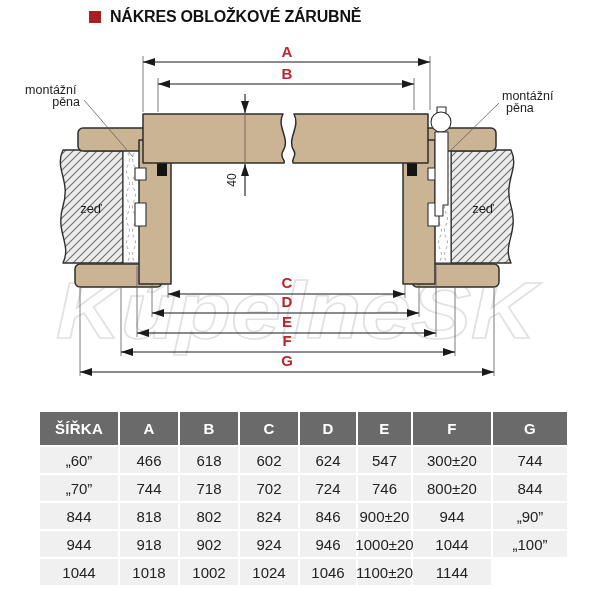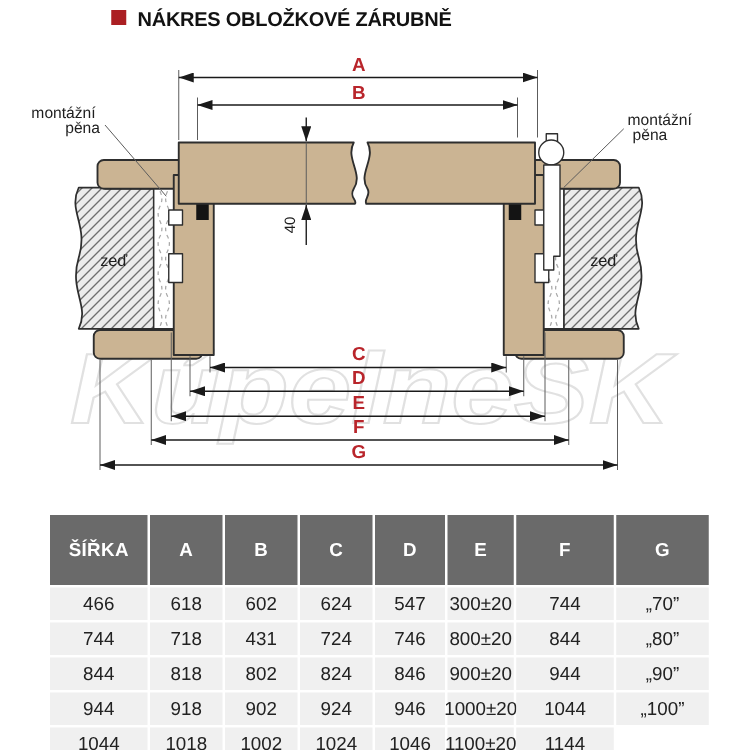--- a/index.html
+++ b/index.html
@@ -1,20 +1,20 @@
 <!DOCTYPE html>
 <html style="--title_red: #ab1f23; --frame_tan: #cbb493; --outline: #2e2e2e; --dim_red: #b9252b; --hatch_bg: #ececec; --hatch_line: #6f6f6f; --table_header_bg: #6a6a6a; --table_row_bg: #f0f0f0;"><head>
 <meta charset="utf-8">
 <style>
   html,body{margin:0;padding:0;background:#fff;width:600px;height:600px;overflow:hidden;
             font-family:"Liberation Sans", sans-serif;}
   .stage{position:relative;width:600px;height:600px;background:#fff;}
 
   
-  .title-row{position:absolute;top:8px;left:89px;display:flex;align-items:flex-start;gap:9px;}
+  .title-row{position:absolute;top:8px;left:89px;display:flex;align-items:center;gap:9px;}
   .title-sq{width:12px;height:12px;background:var(--title_red);display:inline-block;}
   .title-text{font-weight:bold;font-size:16px;color:#121212;letter-spacing:-0.2px;white-space:nowrap;}
 
   
   .diagram{position:absolute;top:0;left:0;}
   .tan{fill:var(--frame_tan);stroke:var(--outline);stroke-width:1.5;stroke-linejoin:round;}
   .wall{fill:url(#hatch);stroke:var(--outline);stroke-width:1.4;stroke-linejoin:round;}
   .white-part{fill:#fff;stroke:var(--outline);stroke-width:1.1;stroke-linejoin:round;}
   .seal{fill:#141414;}
   .squig{fill:none;stroke:#a8a8a8;stroke-width:1;stroke-dasharray:3 3;}
@@ -26,21 +26,21 @@
   .wall-lbl{fill:#1e1e1e;font-size:13px;text-anchor:middle;}
   .wm{fill:none;stroke:#dcdcdc;stroke-width:1.6;font-size:80px;font-style:italic;font-weight:bold;
       text-anchor:middle;opacity:.85;}
   .hatch-bg{fill:var(--hatch_bg);}
   .hatch-line{stroke:var(--hatch_line);stroke-width:1.1;}
 
   
   .spec-table{position:absolute;left:40px;top:412px;width:527px;display:grid;
               grid-template-columns:78px 58px 58px 58px 56px 53px 78px 74px;
               gap:2px;background:#fff;}
-  .th{background:var(--table_header_bg);color:#fff;font-weight:bold;font-size:15px;height:56px;
+  .th{background:var(--table_header_bg);color:#fff;font-weight:bold;font-size:15px;height:33px;
       display:flex;align-items:center;justify-content:center;letter-spacing:0.3px;}
   .td{background:var(--table_row_bg);color:#222;font-size:15px;height:26px;
       display:flex;align-items:center;justify-content:center;}
 </style>
 </head>
 <body>
 
 <div class="stage">
 
   <div class="title-row">
@@ -149,38 +149,38 @@
   <div class="spec-table">
     <div class="th">ŠÍŘKA</div>
     <div class="th">A</div>
     <div class="th">B</div>
     <div class="th">C</div>
     <div class="th">D</div>
     <div class="th">E</div>
     <div class="th">F</div>
     <div class="th">G</div>
 
+    <div class="td">„60”</div>
     <div class="td">466</div>
     <div class="td">618</div>
     <div class="td">602</div>
     <div class="td">624</div>
     <div class="td">547</div>
     <div class="td">300±20</div>
     <div class="td">744</div>
 
     <div class="td">„70”</div>
     <div class="td">744</div>
     <div class="td">718</div>
-    <div class="td">431</div>
+    <div class="td">702</div>
     <div class="td">724</div>
     <div class="td">746</div>
     <div class="td">800±20</div>
     <div class="td">844</div>
 
-    <div class="td">„80”</div>
     <div class="td">844</div>
     <div class="td">818</div>
     <div class="td">802</div>
     <div class="td">824</div>
     <div class="td">846</div>
     <div class="td">900±20</div>
     <div class="td">944</div>
 
     <div class="td">„90”</div>
     <div class="td">944</div>

